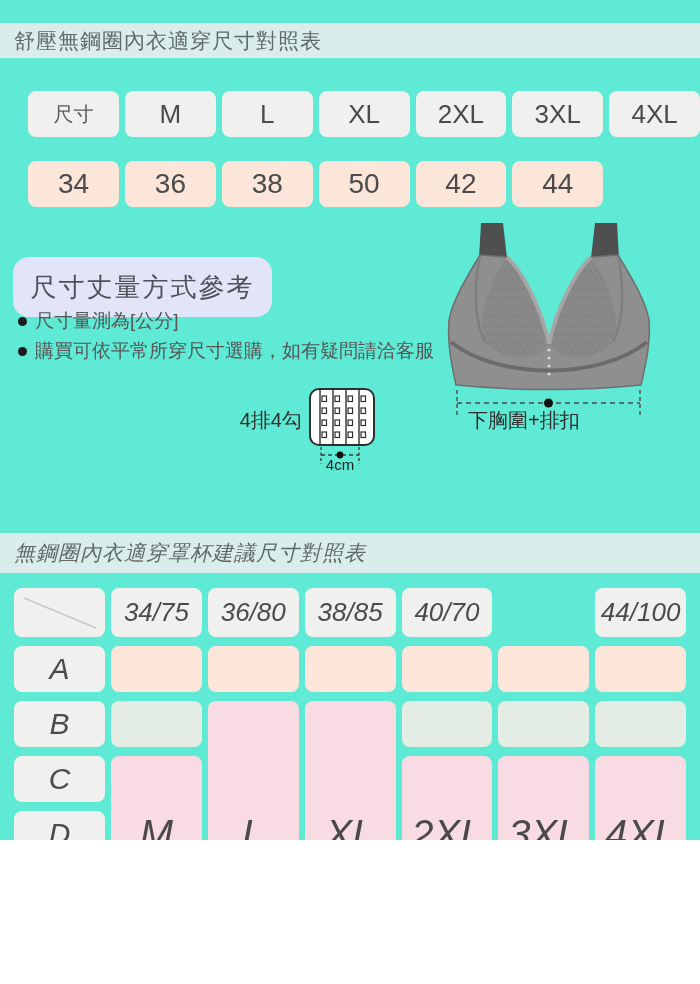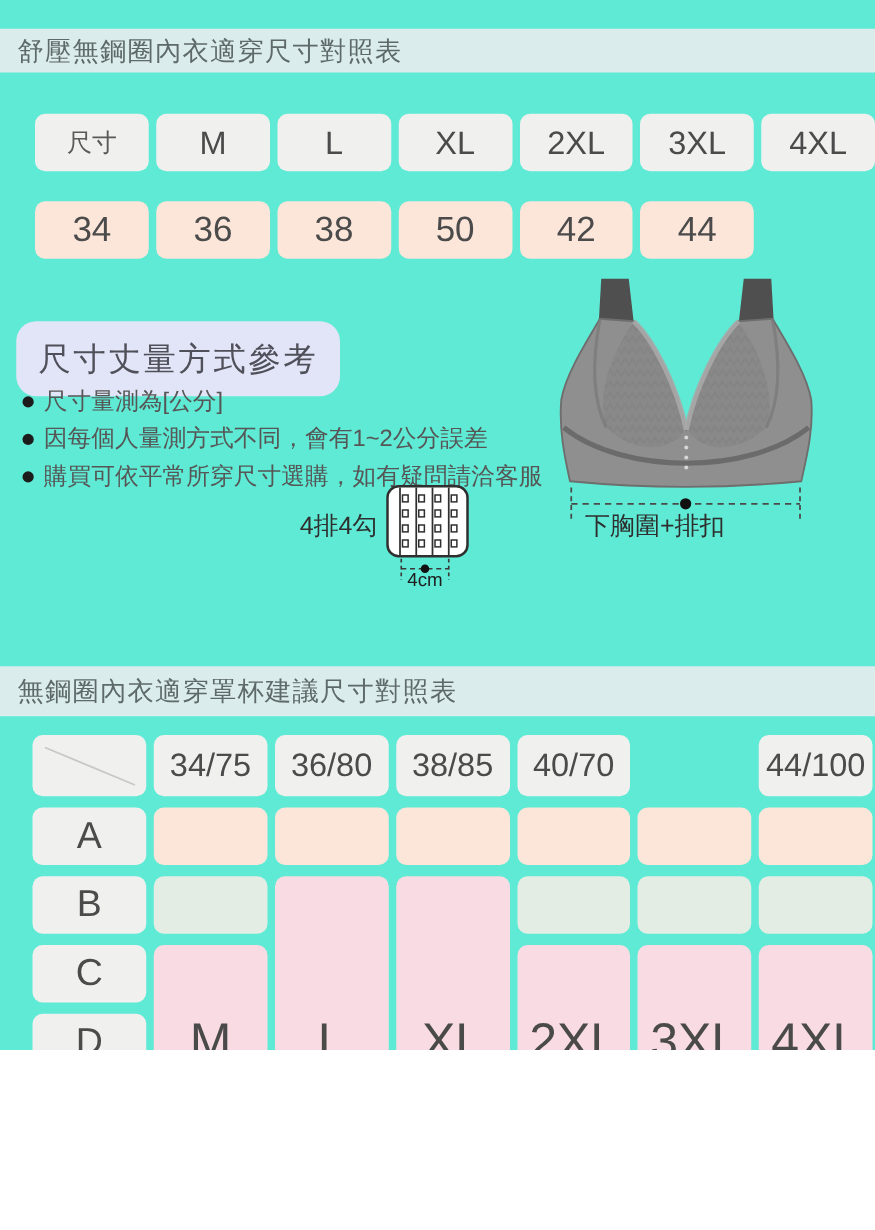--- a/index.html
+++ b/index.html
@@ -4,21 +4,21 @@
 <style>
   html,body{margin:0;padding:0;background:#ffffff;}
   body{font-family:"Liberation Sans","DejaVu Sans",sans-serif;color:#4b4b4b;}
   .page{position:relative;width:700px;height:840px;background:#5eead4;overflow:hidden;}
 
   
   .bar{position:absolute;left:0;width:700px;background:#dbecec;display:flex;align-items:center;
        box-sizing:border-box;padding-left:14px;}
   .bar .bar-title{font-size:21px;color:#5d6a69;letter-spacing:1px;}
   #bar1{top:23px;height:35px;}
-  #bar2{top:533px;height:40px;}
+  #bar2{top:533px;height:40px;font-style:italic;}
 
   
   .cell{border-radius:8px;display:flex;align-items:center;justify-content:center;box-sizing:border-box;}
   .gray{background:#f0f0ef;}
   .peach{background:#fce5d9;}
   .green{background:#e3ede4;}
 
   
   .table1{position:absolute;left:28px;top:91px;width:672px;display:grid;
           grid-template-columns:91px repeat(6,1fr);grid-template-rows:46px 46px;gap:24px 6px;}
@@ -42,22 +42,22 @@
   .hook-svg{position:absolute;left:228px;top:385px;}
   .hook-width{position:absolute;left:312px;top:456px;width:56px;text-align:center;
               font-size:15px;color:#1e1e1e;}
 
   
   .bra-svg{position:absolute;left:443px;top:222px;}
   .bra-label{position:absolute;left:468px;top:407px;width:160px;
              font-size:20px;color:#2e2e2e;}
 
   
-  .matrix{position:absolute;left:26px;top:588px;width:672px;display:grid;
-          grid-template-columns:91px repeat(6,1fr);grid-template-rows:49px repeat(6,46px);gap:9px 6px;}
+  .matrix{position:absolute;left:14px;top:588px;width:672px;display:grid;
+          grid-template-columns:91px repeat(6,1fr);grid-template-rows:49px repeat(6,46px);gap:9px 6px;font-style:italic;}
   .mh{font-size:26px;color:#4b4b4b;}
   .rl{font-size:30px;color:#4b4b4b;}
   .pcell{position:relative;border-radius:8px;background:#f9dce3;}
   .plabel{position:absolute;left:0;right:0;text-align:center;transform:translateY(-50%);
           font-size:40px;color:#4a4a4a;}
 </style>
 </head>
 <body>
 
 <div class="page">
@@ -83,24 +83,20 @@
   </div>
 
   <div class="lav-box">
     <span>尺寸丈量方式參考</span>
   </div>
 
   <ul class="bullets">
     <li>
       <span class="dot"></span>
       <span class="note-text">尺寸量測為[公分]</span>
-    </li>
-    <li>
-      <span class="dot"></span>
-      <span class="note-text">因每個人量測方式不同，會有1~2公分誤差</span>
     </li>
     <li>
       <span class="dot"></span>
       <span class="note-text">購買可依平常所穿尺寸選購，如有疑問請洽客服</span>
     </li>
   </ul>
 
   <div class="hook-label">4排4勾</div>
   <svg class="hook-svg" width="150" height="80" viewBox="0 0 150 80">
     <rect x="82" y="4" width="64" height="56" rx="9" fill="#ffffff" stroke="#2f2f2f" stroke-width="2"></rect>

